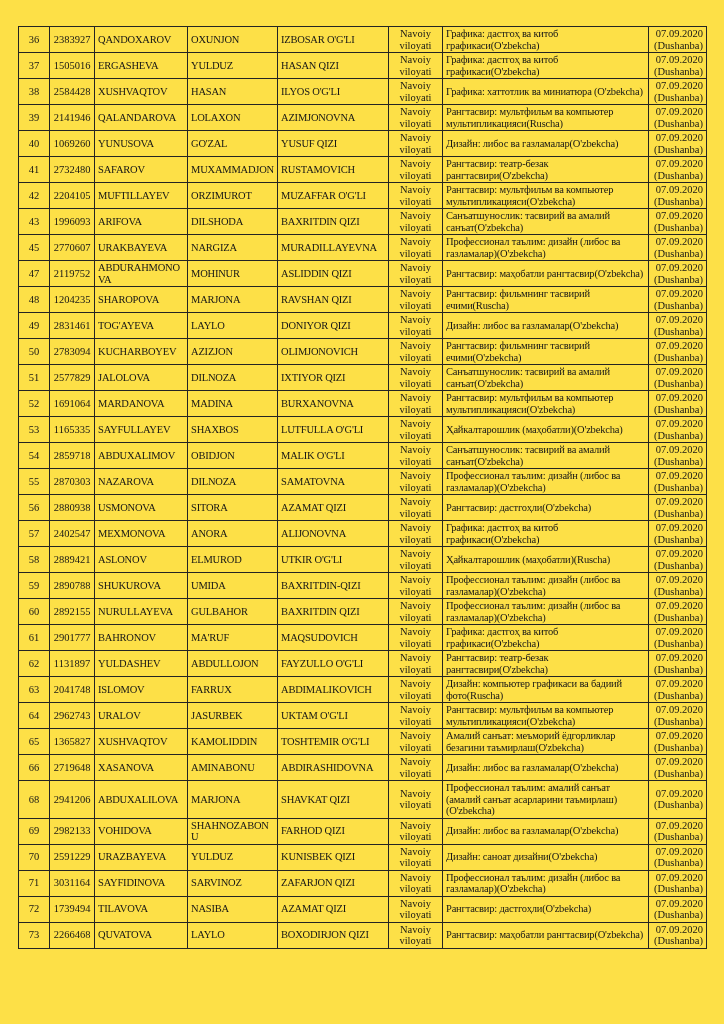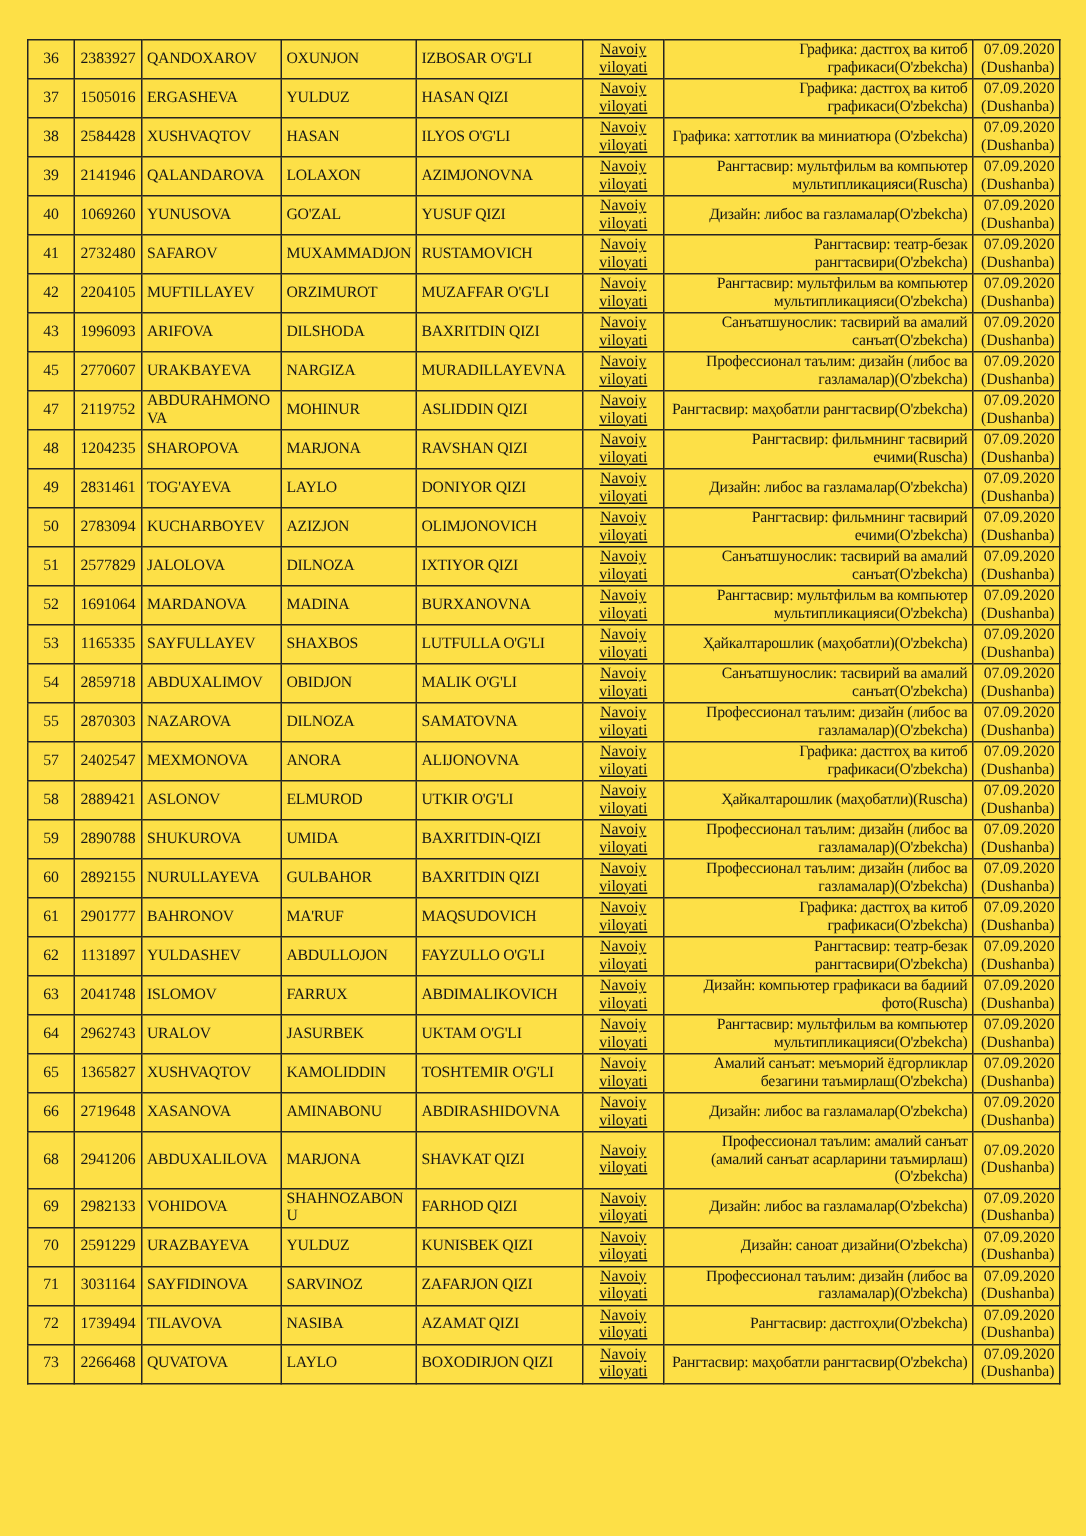--- a/index.html
+++ b/index.html
@@ -35,27 +35,26 @@
     vertical-align: middle;
     padding: 1px 3px;
     font-size: 10.5px;
     line-height: 11.5px;
     overflow: hidden;
     word-wrap: break-word;
   }
   td.c { text-align: center; padding: 1px 1px; }
   td.l { text-align: left; }
   td.name { letter-spacing: -0.2px; font-size: 10.5px; }
-  td.region { font-size: 10.5px; line-height: 11px; padding: 1px 2px; text-decoration: underline; }
+  td.region { font-size: 10.5px; line-height: 11px; padding: 1px 2px; }
   td.prog {
     font-size: 10px;
     line-height: 11px;
     letter-spacing: -0.2px;
     padding: 1px 1px 1px 3px;
-    text-align: right;
   }
   td.date { font-size: 10.5px; line-height: 11.5px; text-align: right; }
 </style>
 </head>
 <body>
 
 <div class="page">
   <table class="applicants">
     <colgroup>
       <col style="width:31px">
@@ -315,20 +314,33 @@
     <td class="l name">DILNOZA</td>
     <td class="l name">SAMATOVNA</td>
     <td class="c region">Navoiy viloyati</td>
     <td class="l prog">Профессионал таълим: дизайн (либос ва газламалар)(O'zbekcha)</td>
     <td class="c date">
       <div>07.09.2020</div>
       <div>(Dushanba)</div>
     </td>
   </tr>
 
+  <tr>
+    <td class="c">56</td>
+    <td class="c">2880938</td>
+    <td class="l name">USMONOVA</td>
+    <td class="l name">SITORA</td>
+    <td class="l name">AZAMAT QIZI</td>
+    <td class="c region">Navoiy viloyati</td>
+    <td class="l prog">Рангтасвир: дастгоҳли(O'zbekcha)</td>
+    <td class="c date">
+      <div>07.09.2020</div>
+      <div>(Dushanba)</div>
+    </td>
+  </tr>
 
   <tr>
     <td class="c">57</td>
     <td class="c">2402547</td>
     <td class="l name">MEXMONOVA</td>
     <td class="l name">ANORA</td>
     <td class="l name">ALIJONOVNA</td>
     <td class="c region">Navoiy viloyati</td>
     <td class="l prog">Графика: дастгоҳ ва китоб графикаси(O'zbekcha)</td>
     <td class="c date">

